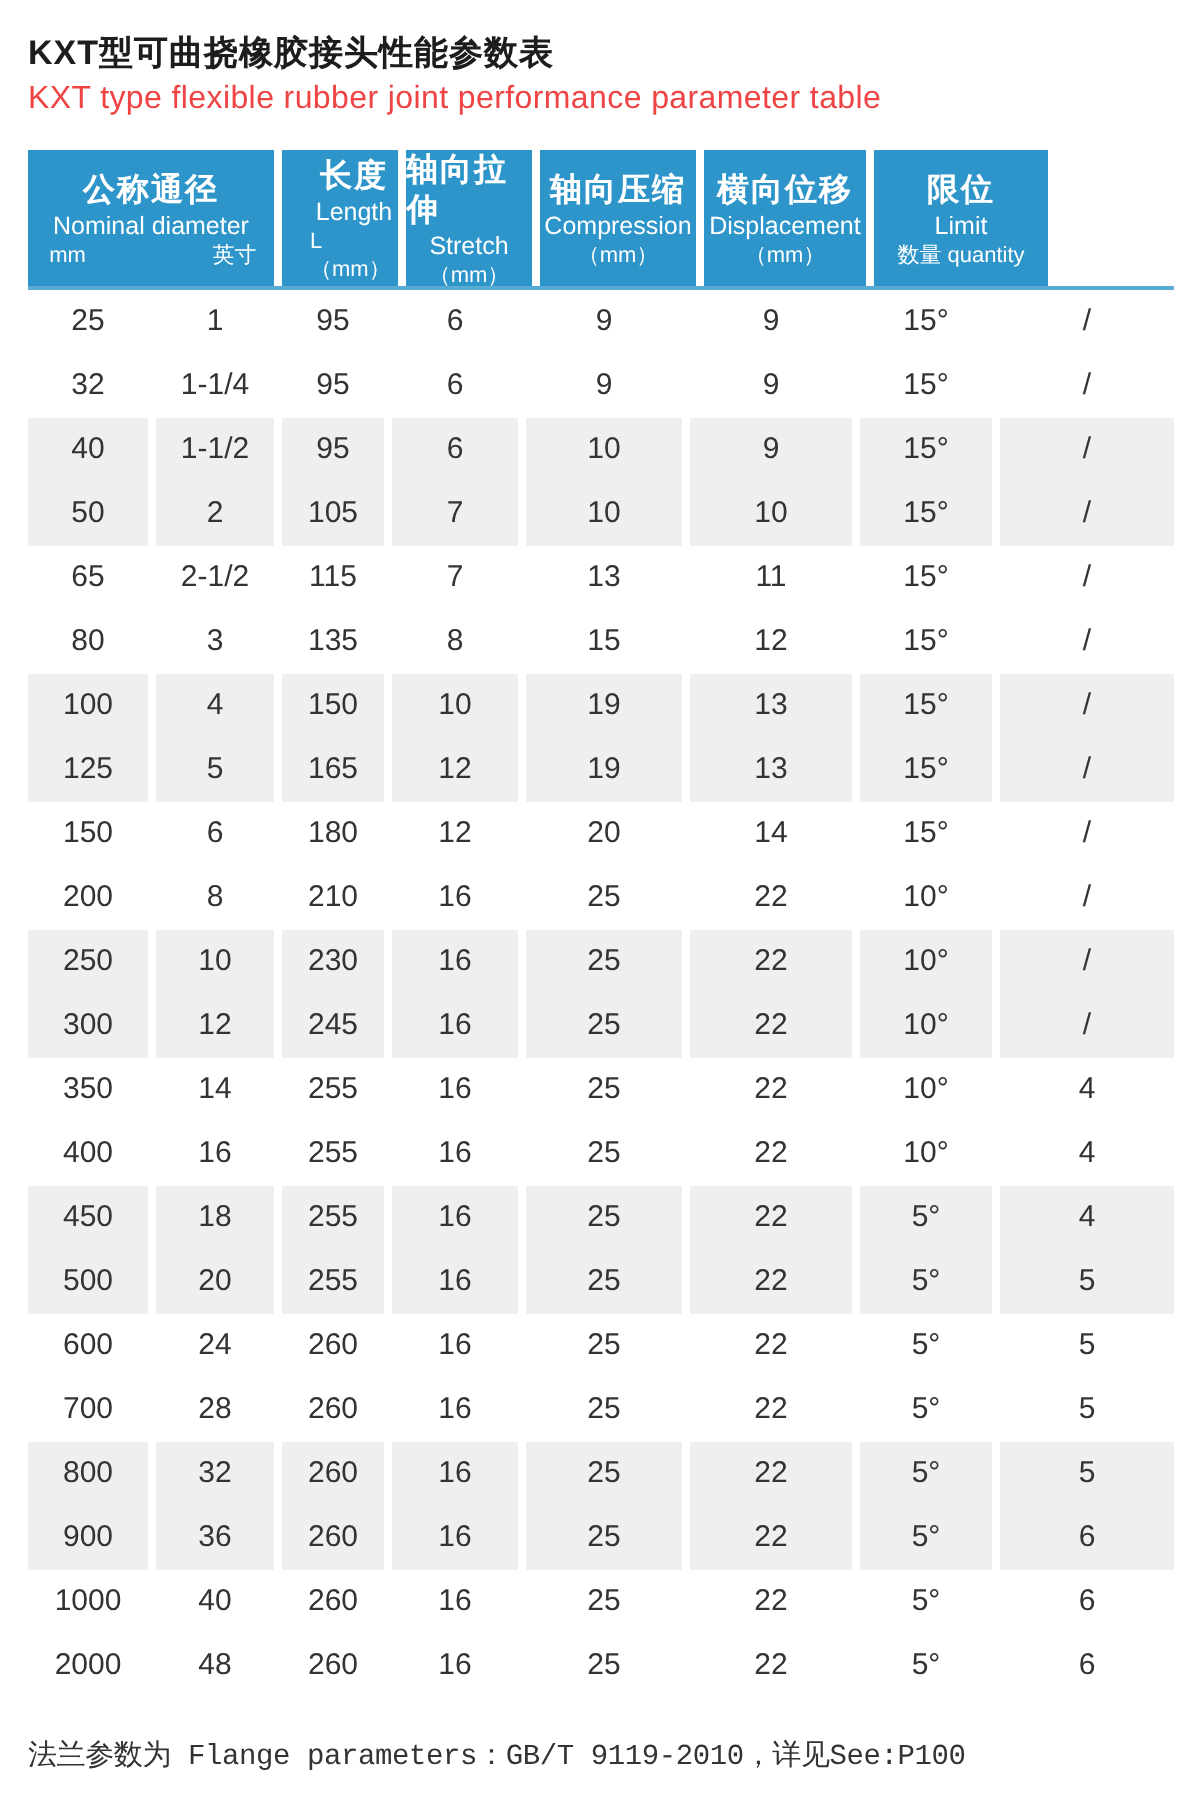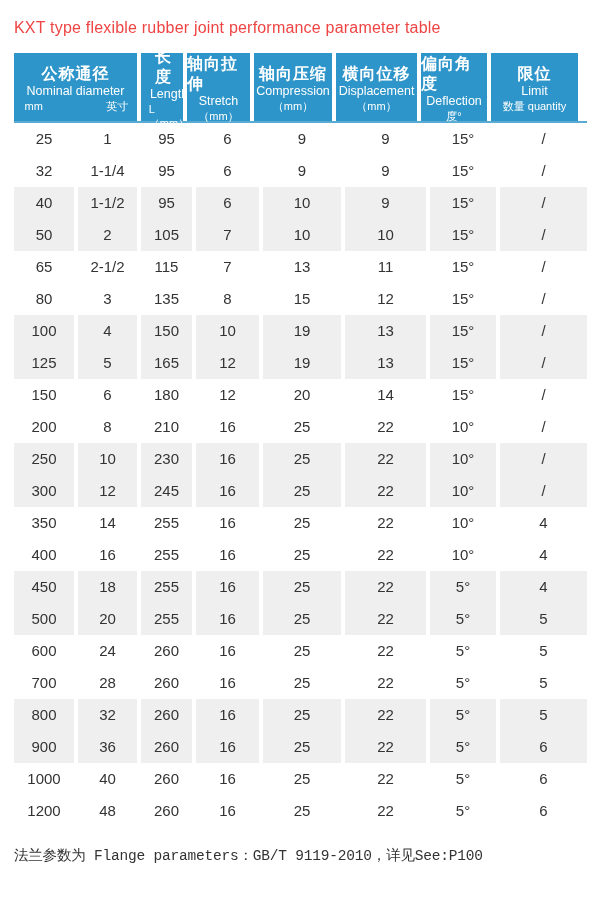--- a/index.html
+++ b/index.html
@@ -40,21 +40,21 @@
   .h-sub-row { display: flex; width: 100%; font-size: 11px; line-height: 14px; gap: 44px; }
   .h-sub-row span { width: 50%; text-align: center; }
 
   .hd-sep { height: 2px; background: #5aabd3; width: 573px; }
 
   
   .c0 { width: 64px; } .c1 { width: 63px; } .c2 { width: 55px; }
   .c3 { width: 67px; } .c4 { width: 82px; } .c5 { width: 85px; }
   .c6 { width: 70px; } .c7 { width: 87px; }
   
-  .h0 { width: 127px; } .h2 { width: 46px; padding-left: 14px; } .h3 { width: 67px; }
+  .h0 { width: 127px; } .h2 { width: 62px; padding-left: 14px; } .h3 { width: 67px; }
   .h4 { width: 82px; } .h5 { width: 85px; } .h6 { width: 70px; } .h7 { width: 87px; }
 
   
   .trow { display: flex; height: 32px; }
   .tcell {
     height: 32px; line-height: 32px;
     text-align: center; font-size: 15px; color: #333;
     border-right: 4px solid #ffffff;
     background: #ffffff;
   }
@@ -66,20 +66,21 @@
     margin-top: 19px;
     font-family: "Liberation Mono", "DejaVu Sans Mono", monospace;
     font-size: 14.5px; color: #333; letter-spacing: -0.2px;
   }
 </style>
 </head>
 <body>
 
 <div class="page">
 
+  <div class="title-zh">KXT型可曲挠橡胶接头性能参数表</div>
   <div class="title-en">KXT type flexible rubber joint performance parameter table</div>
 
   <div class="ptable">
 
     <div class="thead">
 
       <div class="hcell h0">
         <div class="h-zh">公称通径</div>
         <div class="h-en">Nominal diameter</div>
         <div class="h-sub-row">
@@ -105,25 +106,20 @@
         <div class="h-en">Compression</div>
         <div class="h-sub">（mm）</div>
       </div>
 
       <div class="hcell h5">
         <div class="h-zh">横向位移</div>
         <div class="h-en">Displacement</div>
         <div class="h-sub">（mm）</div>
       </div>
 
-      <div class="hcell h6">
-        <div class="h-zh">偏向角度</div>
-        <div class="h-en">Deflection</div>
-        <div class="h-sub">度°</div>
-      </div>
 
       <div class="hcell h7">
         <div class="h-zh">限位</div>
         <div class="h-en">Limit</div>
         <div class="h-sub">数量 quantity</div>
       </div>
 
     </div>
 
     <div class="hd-sep"></div>
@@ -333,21 +329,21 @@
           <div class="tcell c0">1000</div>
           <div class="tcell c1">40</div>
           <div class="tcell c2">260</div>
           <div class="tcell c3">16</div>
           <div class="tcell c4">25</div>
           <div class="tcell c5">22</div>
           <div class="tcell c6">5°</div>
           <div class="tcell c7">6</div>
         </div>
         <div class="trow">
-          <div class="tcell c0">1200</div>
+          <div class="tcell c0">2000</div>
           <div class="tcell c1">48</div>
           <div class="tcell c2">260</div>
           <div class="tcell c3">16</div>
           <div class="tcell c4">25</div>
           <div class="tcell c5">22</div>
           <div class="tcell c6">5°</div>
           <div class="tcell c7">6</div>
         </div>
       </div>
 

